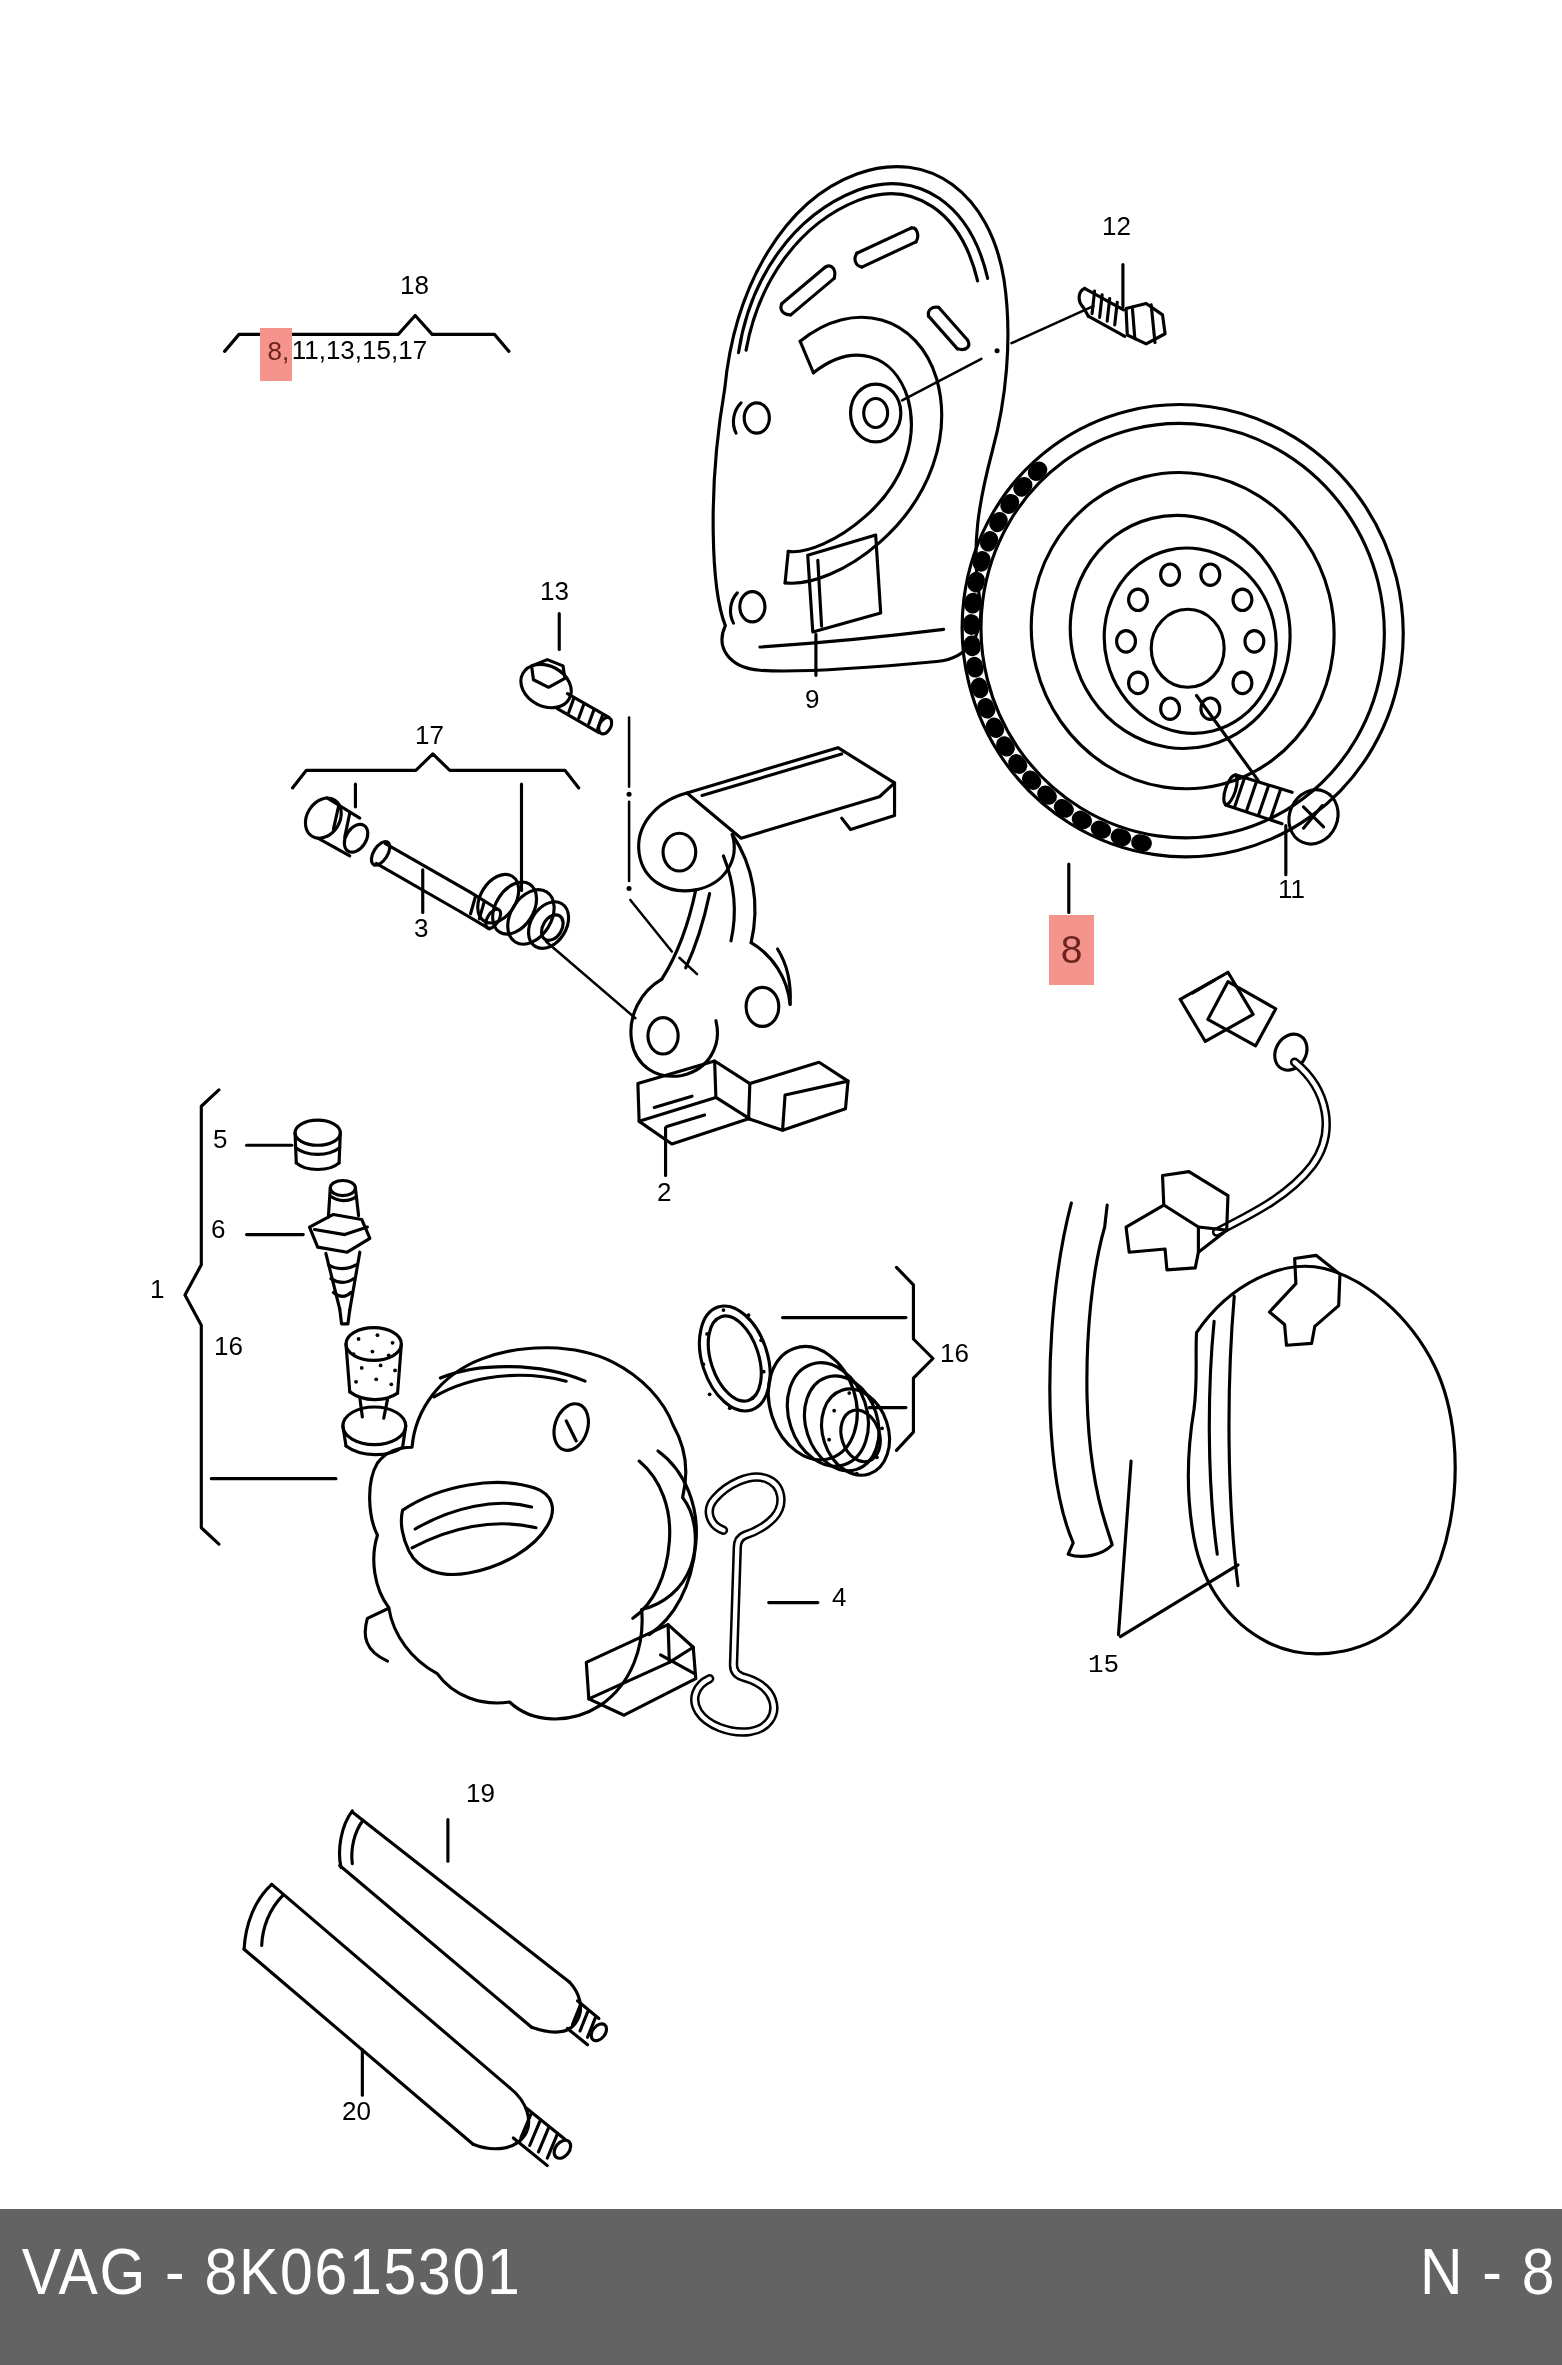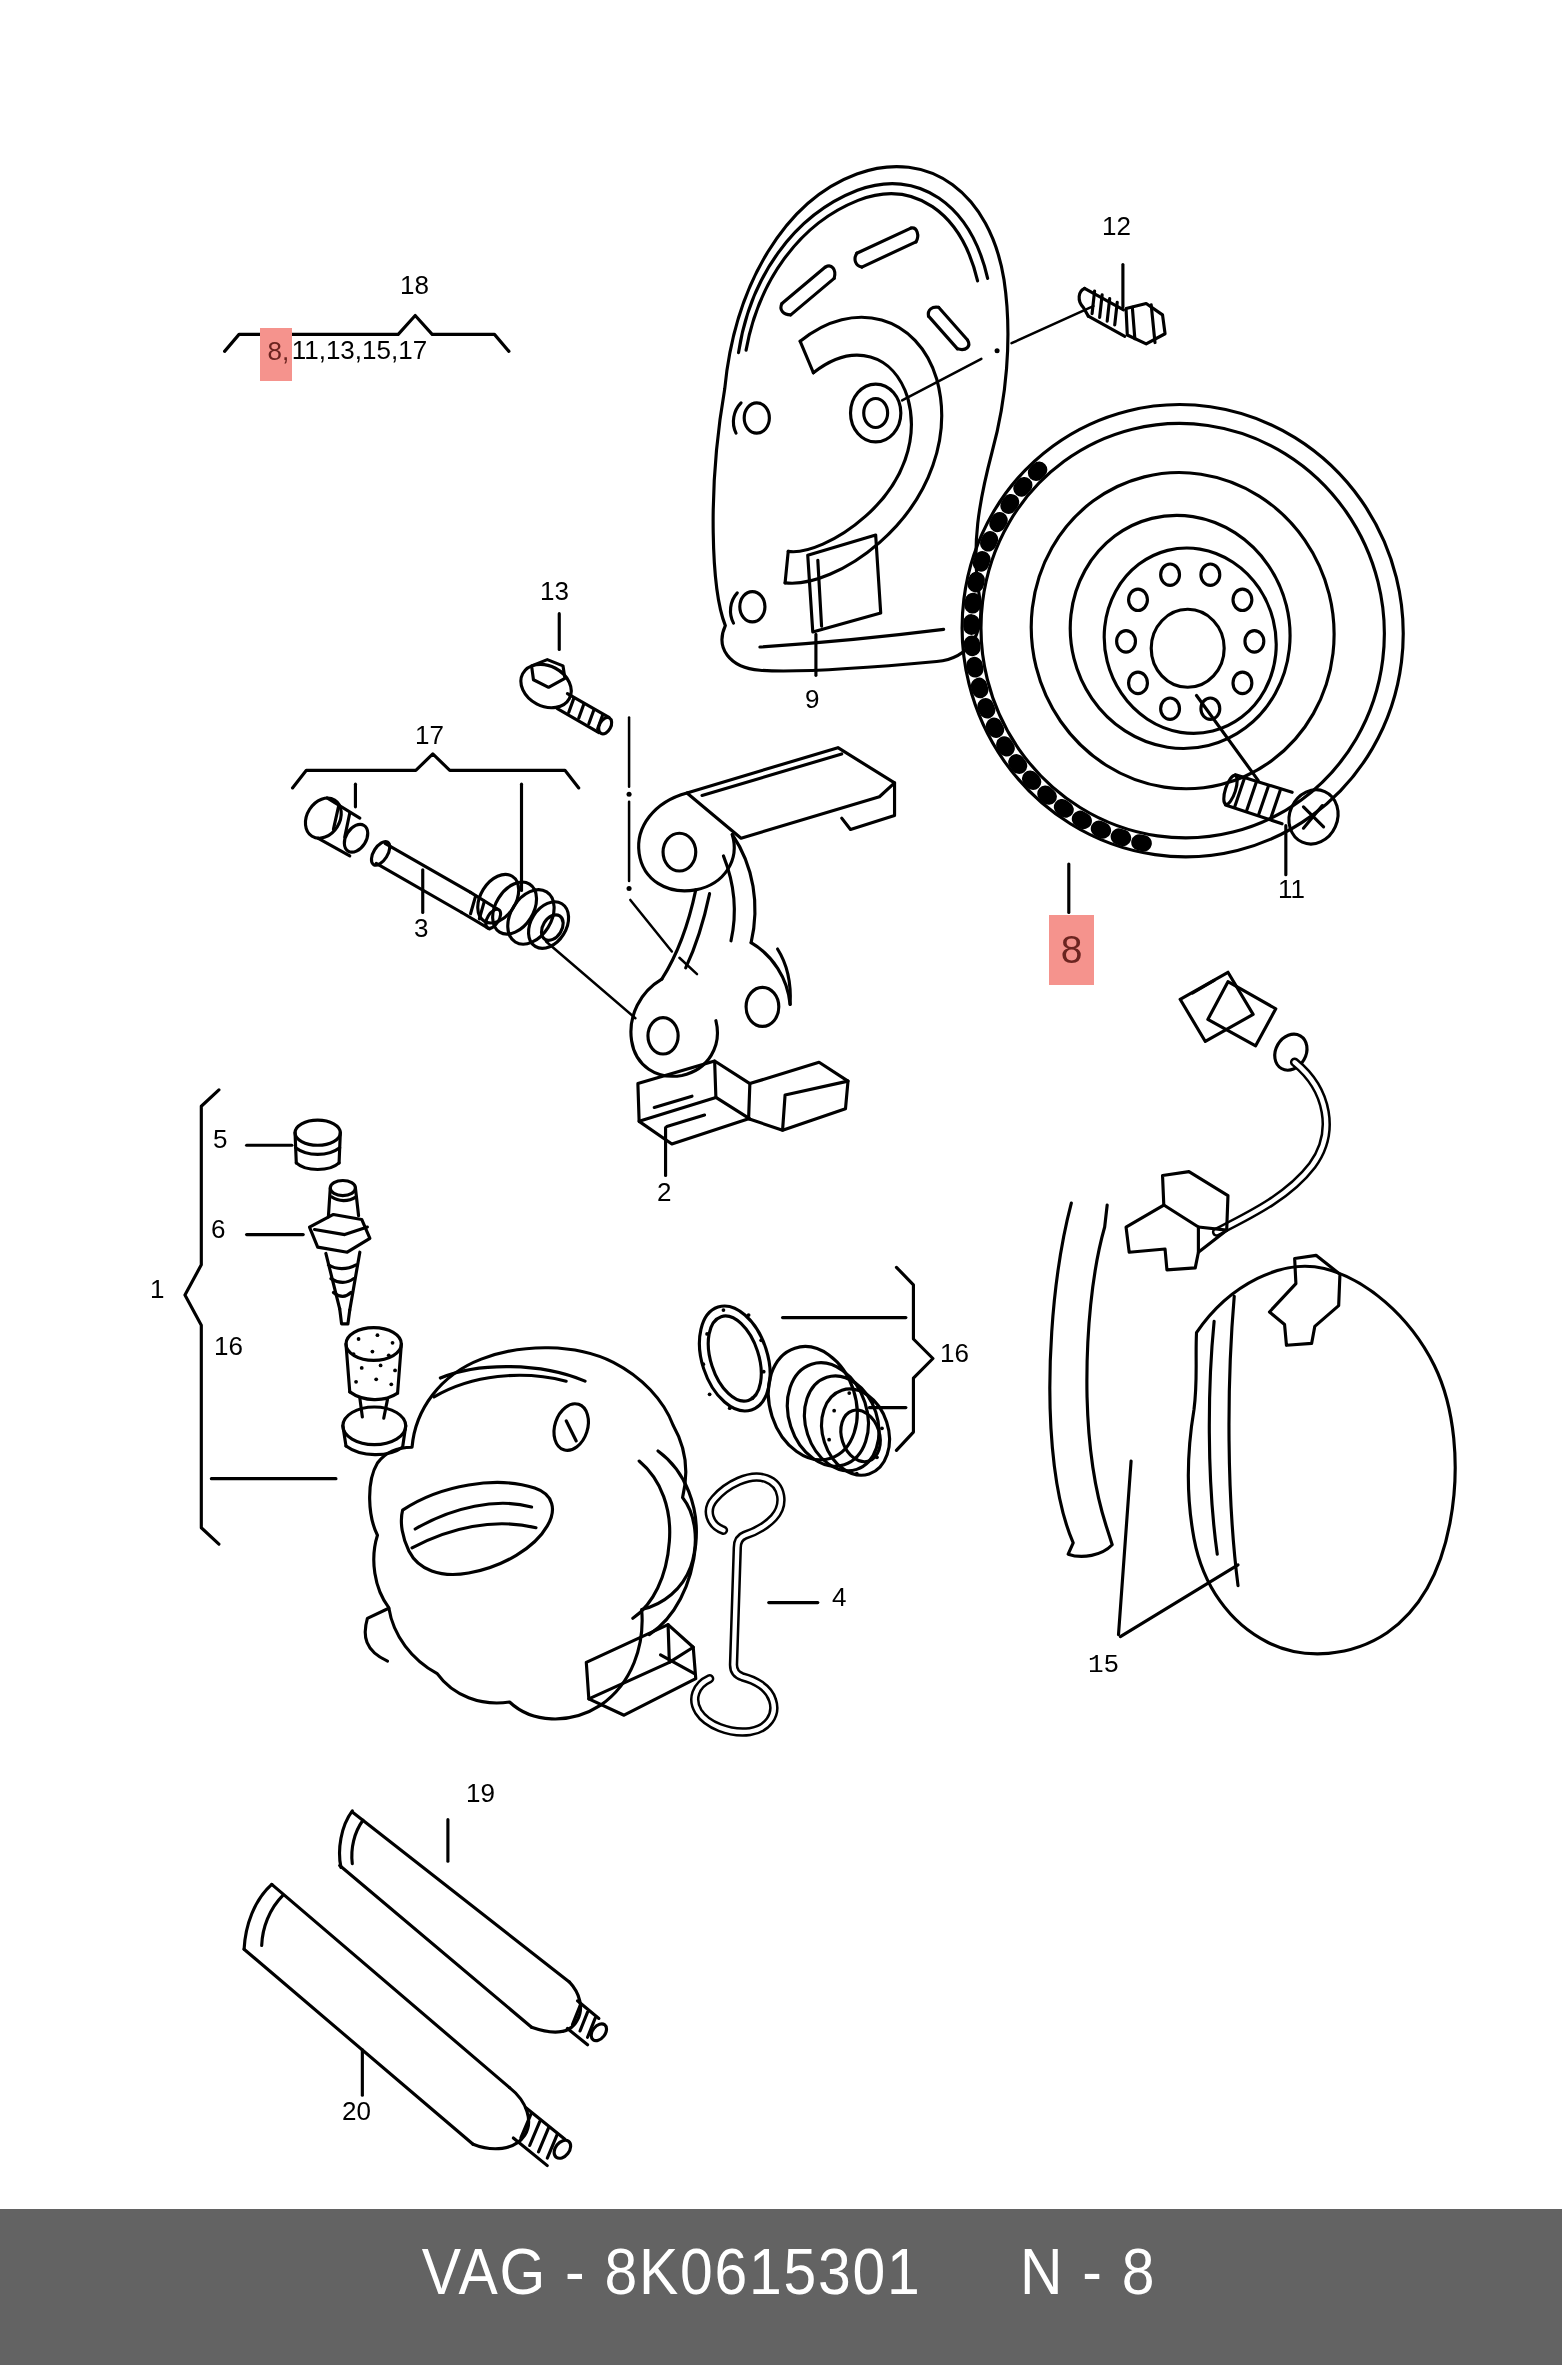--- a/index.html
+++ b/index.html
@@ -11,21 +11,21 @@
   .diagram-svg .wire{stroke-width:15;}
   .diagram-svg .wire-in{stroke:#fff;stroke-width:7;}
   .diagram-svg .dot{fill:#000;stroke:none;}
   .diagram-svg .hatch{stroke-dasharray:7 27;stroke-width:26;}
   .diagram-svg .ctr{stroke-width:4;}
   .lbl{position:absolute;font-size:26px;line-height:1.05;color:#000;white-space:nowrap;}
   .lbl-block{position:absolute;display:flex;align-items:center;justify-content:center;
         width:45px;height:70px;background:#f5938d;color:#6b2420;font-size:39px;}
   .grp-hl{background:#f5938d;color:#6b2420;padding:7.5px 2.5px 16.4px 7.5px;}
   .footer{position:absolute;left:0;top:2209px;width:1562px;height:157px;background:#636363;
-        display:flex;justify-content:center;align-items:flex-start;gap:70px;
+        display:flex;justify-content:space-between;align-items:flex-start;gap:70px;
         padding-top:31px;box-sizing:border-box;}
   .footer span{color:#ffffff;font-size:64px;letter-spacing:1.9px;line-height:1;
         transform:scaleX(0.92);transform-origin:center;}
 </style>
 </head>
 <body>
 
 <div class="page">
 
   <svg class="diagram-svg" width="1562" height="2366" viewBox="0 0 2483 3760">

